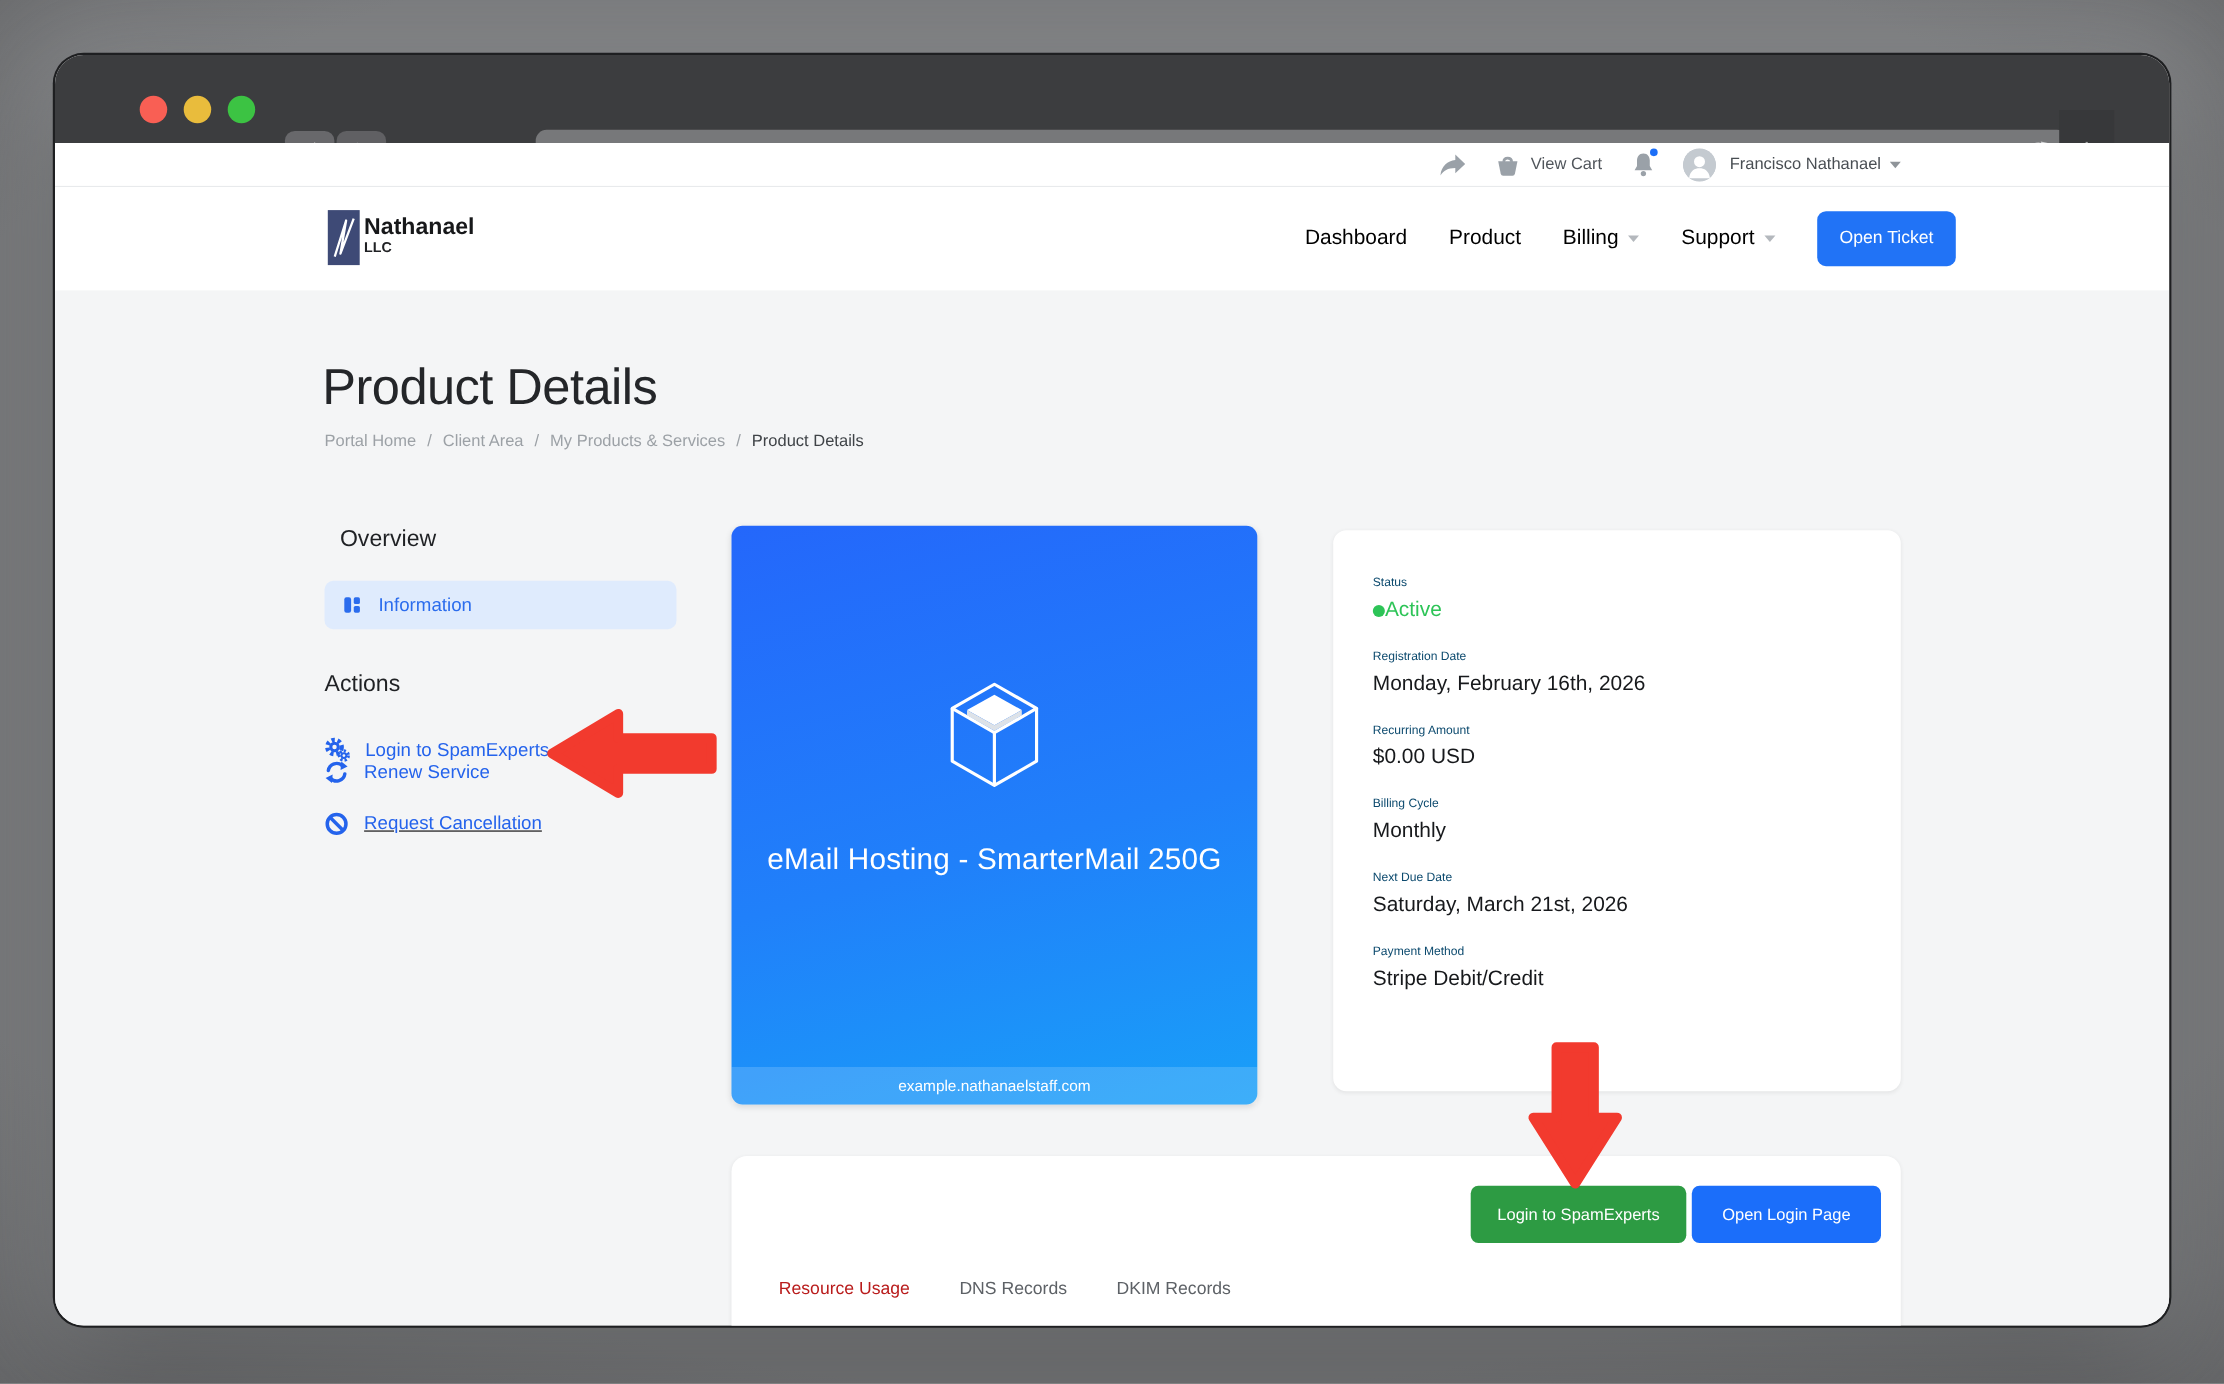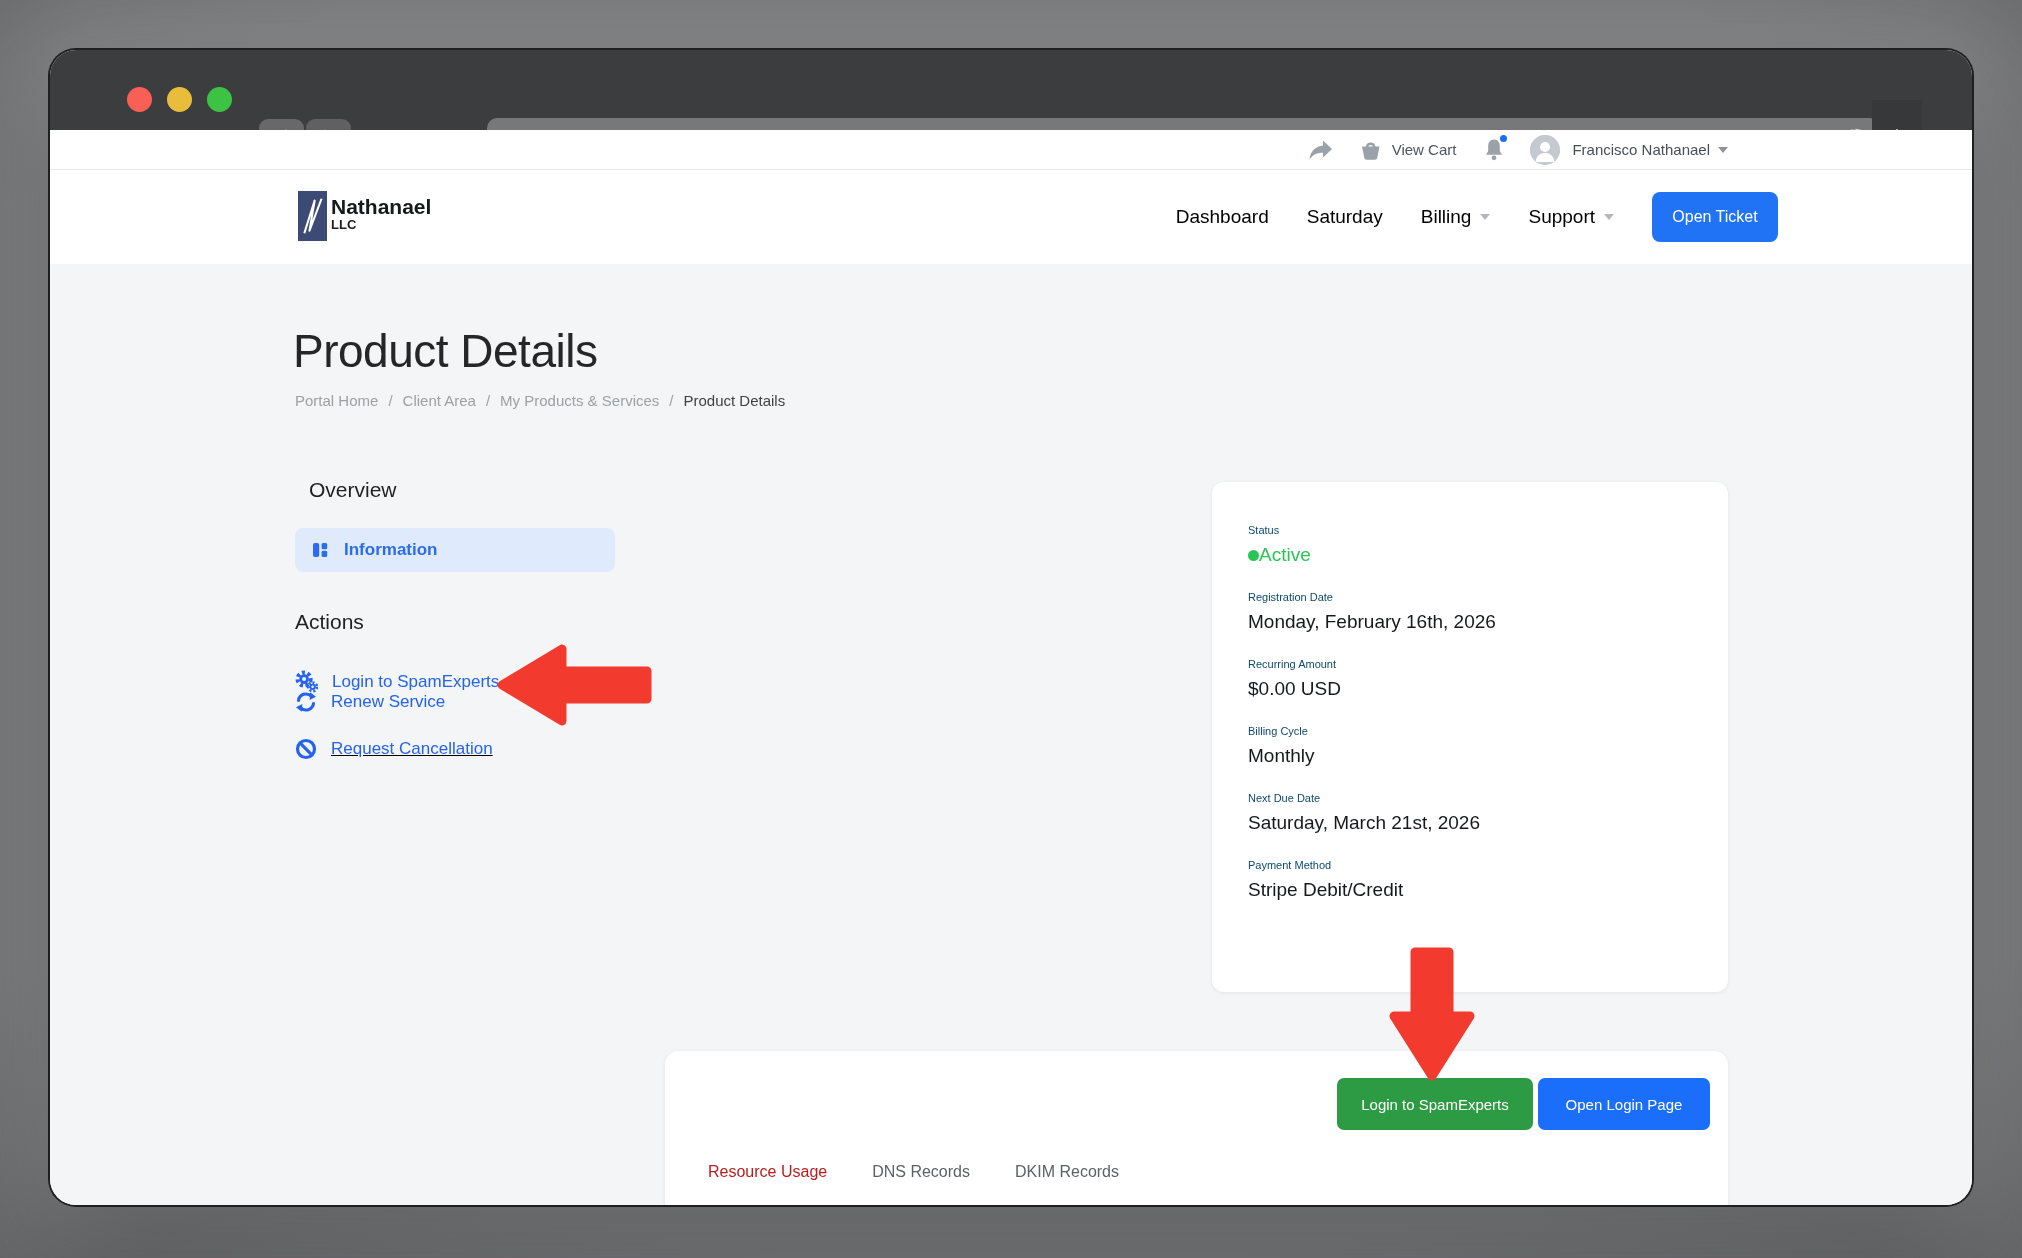--- a/index.html
+++ b/index.html
@@ -58,21 +58,21 @@
                  width:126px; height:50px; }
   
   .content { position:absolute; left:0; top:214px; width:100%; height:941px; background:#f4f5f6; }
   .page-title { position:absolute; left:243px; top:60px; font-size:46px; letter-spacing:-.5px; color:#242629; }
   .breadcrumb { position:absolute; left:245px; top:128px; font-size:15px; color:#9ca1a6; display:flex; gap:10px; }
   .breadcrumb .last { color:#3f4347; }
   
   .side-heading { position:absolute; left:245px; font-size:21px; font-weight:500; color:#1f2124; }
   .info-pill { position:absolute; left:245px; top:264px; width:320px; height:44px; background:#dfebfd;
                border-radius:8px; display:flex; align-items:center; padding-left:15px; gap:14px; }
-  .info-pill span { font-size:17px; font-weight:700; color:#2b6ced; }
+  .info-pill span { font-size:17px; font-weight:400; color:#2b6ced; }
   .action-link { position:absolute; left:245px; display:flex; align-items:center; gap:14px; }
   .action-link span { font-size:17px; font-weight:500; color:#2463ec; }
   
   .product-card { position:absolute; left:615px; top:214px; width:478px; height:526px; border-radius:10px;
                   background:linear-gradient(165deg,#2467fb 0%,#2080fa 55%,#19a0f8 100%);
                   box-shadow:0 2px 6px rgba(0,0,0,.12); }
   .cube { position:absolute; left:50%; top:140px; transform:translateX(-50%); }
   .product-name { position:absolute; left:0; top:288px; width:100%; text-align:center; color:#fff;
                   font-size:27px; font-weight:400; letter-spacing:.2px; }
   .product-footer { position:absolute; left:0; bottom:0; width:100%; height:34px;
@@ -174,21 +174,21 @@
       <div class="logo-text">
         <div class="logo-name">Nathanael</div>
         <div class="logo-suffix">LLC</div>
       </div>
     </div>
     <div class="mainnav">
       <div class="navitem">
         <span>Dashboard</span>
       </div>
       <div class="navitem">
-        <span>Saturday</span>
+        <span>Product</span>
       </div>
       <div class="navitem">
         <span>Billing</span>
           <span class="caret"></span>
       </div>
       <div class="navitem">
         <span>Support</span>
           <span class="caret"></span>
       </div>
       <button class="open-ticket">Open Ticket</button>
@@ -239,20 +239,33 @@
       <span>Renew Service</span>
     </div>
     <div class="action-link" style="top:474px;text-decoration:underline;">
       <svg width="22" height="22" viewBox="0 0 22 22">
         <circle cx="11" cy="11" r="8.5" fill="none" stroke="#2463ec" stroke-width="3.2"></circle>
         <line x1="5.2" y1="5.2" x2="16.8" y2="16.8" stroke="#2463ec" stroke-width="3.2"></line>
       </svg>
       <span>Request Cancellation</span>
     </div>
 
+    <div class="product-card">
+      <svg class="cube" width="92" height="102" viewBox="0 0 96 106">
+        <polygon points="48,14 74,28.5 48,43 22,28.5" fill="#fff"></polygon>
+        <polygon points="22,28.5 48,43 74,28.5 74,33.5 48,48 22,33.5" fill="#dde2e8"></polygon>
+        <path d="M48 4 L88 27 L48 50 L8 27 Z" fill="none" stroke="#fff" stroke-width="3" stroke-linejoin="round"></path>
+        <path d="M8 27 V77 L48 100 L88 77 V27" fill="none" stroke="#fff" stroke-width="3" stroke-linejoin="round"></path>
+        <line x1="48" y1="50" x2="48" y2="100" stroke="#fff" stroke-width="3"></line>
+      </svg>
+      <div class="product-name">eMail Hosting - SmarterMail 250G</div>
+      <div class="product-footer">
+        <span>example.nathanaelstaff.com</span>
+      </div>
+    </div>
 
     <div class="details-panel">
       <div class="d-label">Status</div>
       <div class="status-row">
         <div class="status-dot"></div>
         <div class="status-text">Active</div>
       </div>
       <div class="d-label">Registration Date</div>
       <div class="d-value">Monday, February 16th, 2026</div>
       <div class="d-label">Recurring Amount</div>

